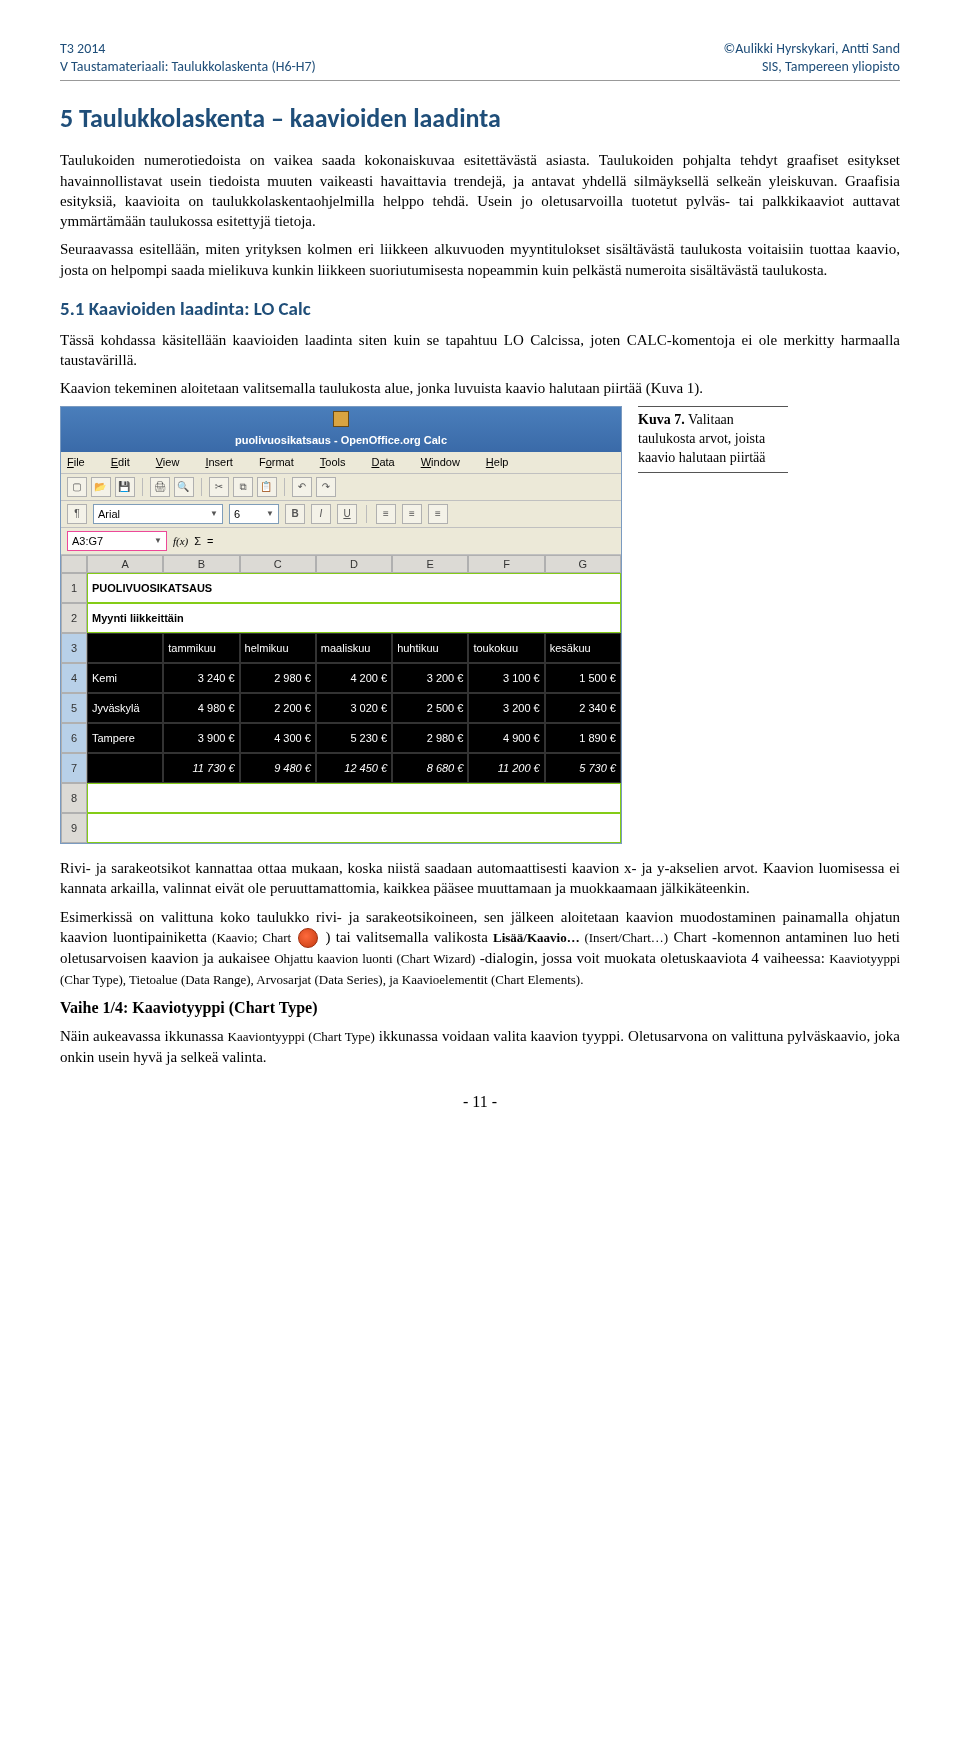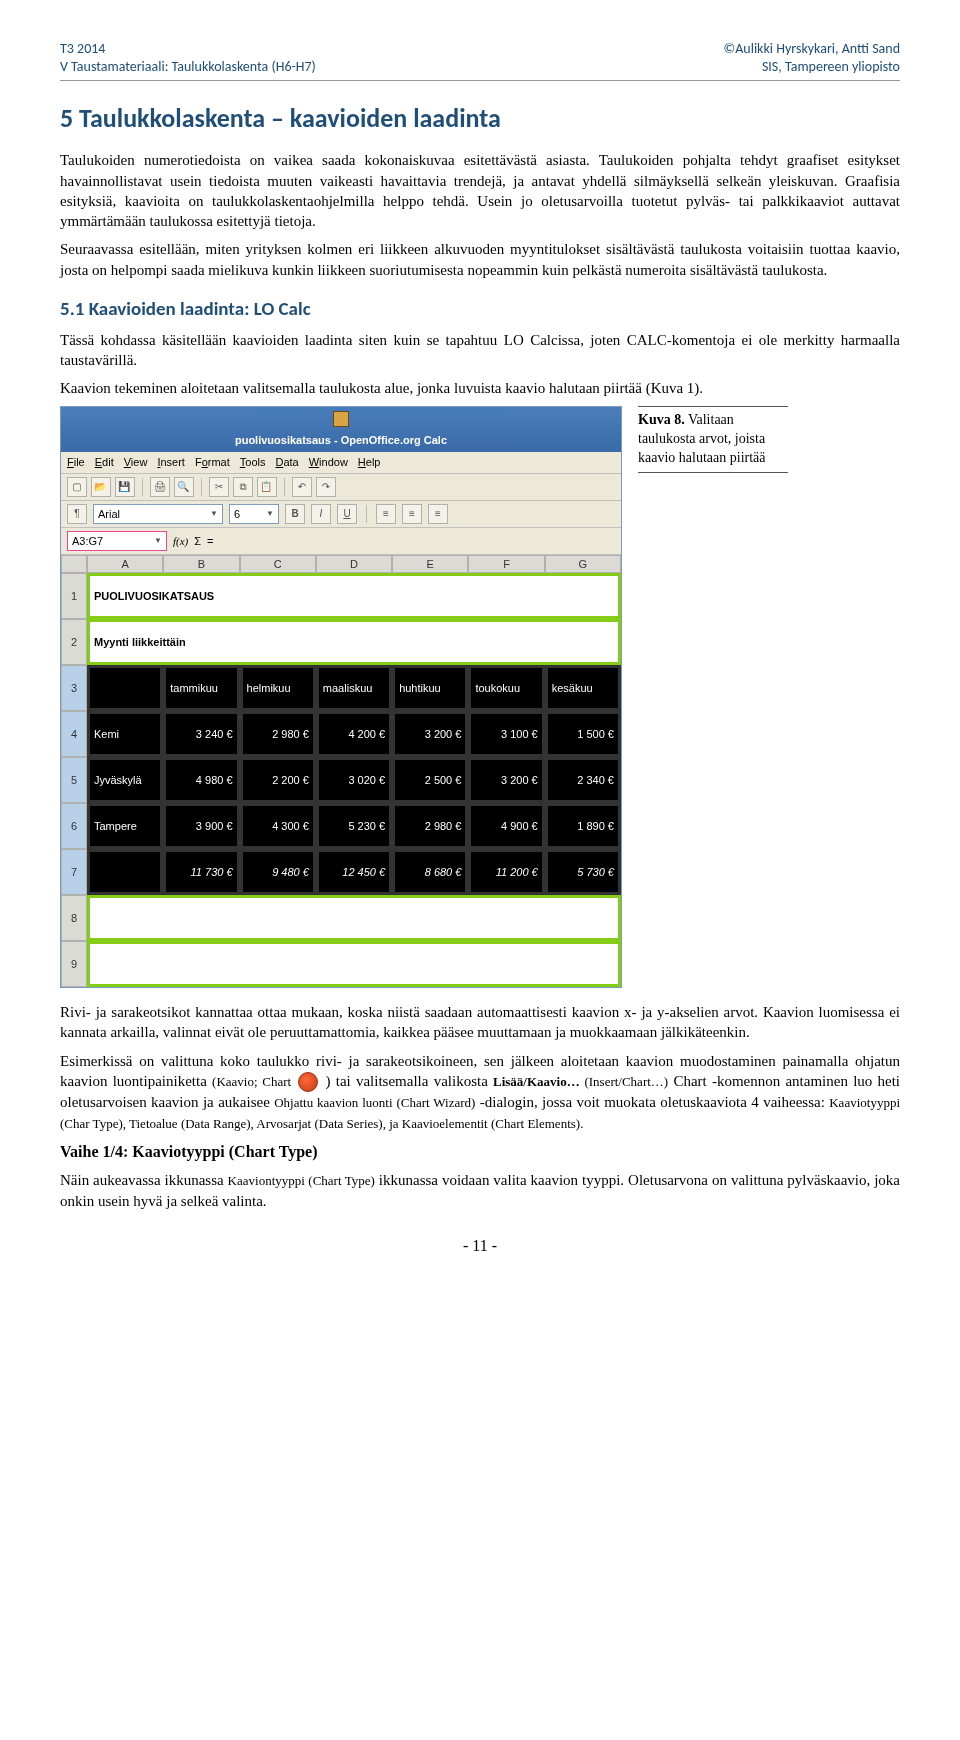--- a/index.html
+++ b/index.html
@@ -63,21 +63,21 @@
     font-weight: bold;
     flex-direction: column;
   }
   .app-icon {
     width: 14px; height: 14px;
     background: #d9a441;
     border: 1px solid #6b4a12;
   }
   .menubar {
     display: flex;
-    gap: 10px;
+    gap: 26px;
     padding: 3px 6px;
     background: #ece9d8;
     border-bottom: 1px solid #c0c0c0;
   }
   .menubar span { cursor: default; }
   .menubar span u { text-decoration: underline; }
   .toolbar {
     display: flex;
     gap: 4px;
     padding: 3px 6px;
@@ -106,21 +106,21 @@
   .dd-arrow { margin-left:auto; color:#555; font-size:8px; }
   .cellref-row { display:flex; gap:6px; align-items:center; padding:3px 6px; border-bottom:1px solid #c0c0c0;}
   .cellref { border:1px solid #ec4899; background:#fff; width:90px; height:18px; display:flex; align-items:center; padding:0 4px;}
   .fxlabel { font-style: italic; font-family: 'Times New Roman', serif; }
   .sheet { background:#fff; }
   .colheads { display:flex; }
   .corner { width:26px; height:18px; background:#dcdad5; border:1px solid #b0b0b0; box-sizing:border-box;}
   .colhead { flex:1; height:18px; background:#dcdad5; border:1px solid #b0b0b0; box-sizing:border-box; display:flex; align-items:center; justify-content:center; font-weight:normal; color:#333;}
   .row { display:flex; }
   .rowhead { width:26px; background:#dcdad5; border:1px solid #b0b0b0; box-sizing:border-box; display:flex; align-items:center; justify-content:center; color:#333; font-size:11px;}
-  .cell { flex:1; border:3px solid #84cc16; box-sizing:border-box; padding:20px 4px; height:20px; display:flex; align-items:center; background:#fff; overflow:hidden; white-space:nowrap;}
+  .cell { flex:1; border:1px solid #84cc16; box-sizing:border-box; padding:14px 4px; height:20px; display:flex; align-items:center; background:#fff; overflow:hidden; white-space:nowrap;}
   .row.h1cell .cell { height:24px; }
   .sel .cell { background:#000; color:#fff; border-color:#333;}
   .sel .rowhead { background:#b8d0e8; }
   .right { justify-content:flex-end; }
   .bold { font-weight:bold; }
   .caption {
     font-family: Georgia, serif;
     font-size: 14px;
     width: 150px;
     border-top:1px solid #555;
@@ -296,21 +296,21 @@
         <div class="rowhead">8</div>
         <div class="cell" style="flex:7"></div>
       </div>
       <div class="row">
         <div class="rowhead">9</div>
         <div class="cell" style="flex:7"></div>
       </div>
     </div>
   </div>
   <div class="caption">
-    <span class="kbold">Kuva 8.</span><span> Valitaan taulukosta arvot, joista kaavio halutaan piirtää</span>
+    <span class="kbold">Kuva 7.</span><span> Valitaan taulukosta arvot, joista kaavio halutaan piirtää</span>
   </div>
 </div>
 
 <p>Rivi- ja sarakeotsikot kannattaa ottaa mukaan, koska niistä saadaan automaattisesti kaavion x- ja y-akselien arvot. Kaavion luomisessa ei kannata arkailla, valinnat eivät ole peruuttamattomia, kaikkea pääsee muuttamaan ja muokkaamaan jälkikäteenkin.</p>
 
 <p>
   <span>Esimerkissä on valittuna koko taulukko rivi- ja sarakeotsikoineen, sen jälkeen aloitetaan kaavion muodostaminen painamalla ohjatun kaavion luontipainiketta </span><span style="font-size:13px">(Kaavio; Chart</span>
   <span class="chart-btn"></span><span> ) tai valitsemalla valikosta </span><b style="font-size:13px">Lisää/Kaavio…</b><span style="font-size:13px">  (Insert/Chart…)</span><span> Chart -komennon antaminen luo heti oletusarvoisen kaavion ja aukaisee </span><span style="font-size:13px">Ohjattu kaavion luonti (Chart Wizard)</span><span> -dialogin, jossa voit muokata oletuskaaviota 4 vaiheessa: </span><span style="font-size:13px">Kaaviotyyppi (Char Type), Tietoalue (Data Range), Arvosarjat (Data Series), ja Kaavioelementit (Chart Elements).</span>
 </p>
 

